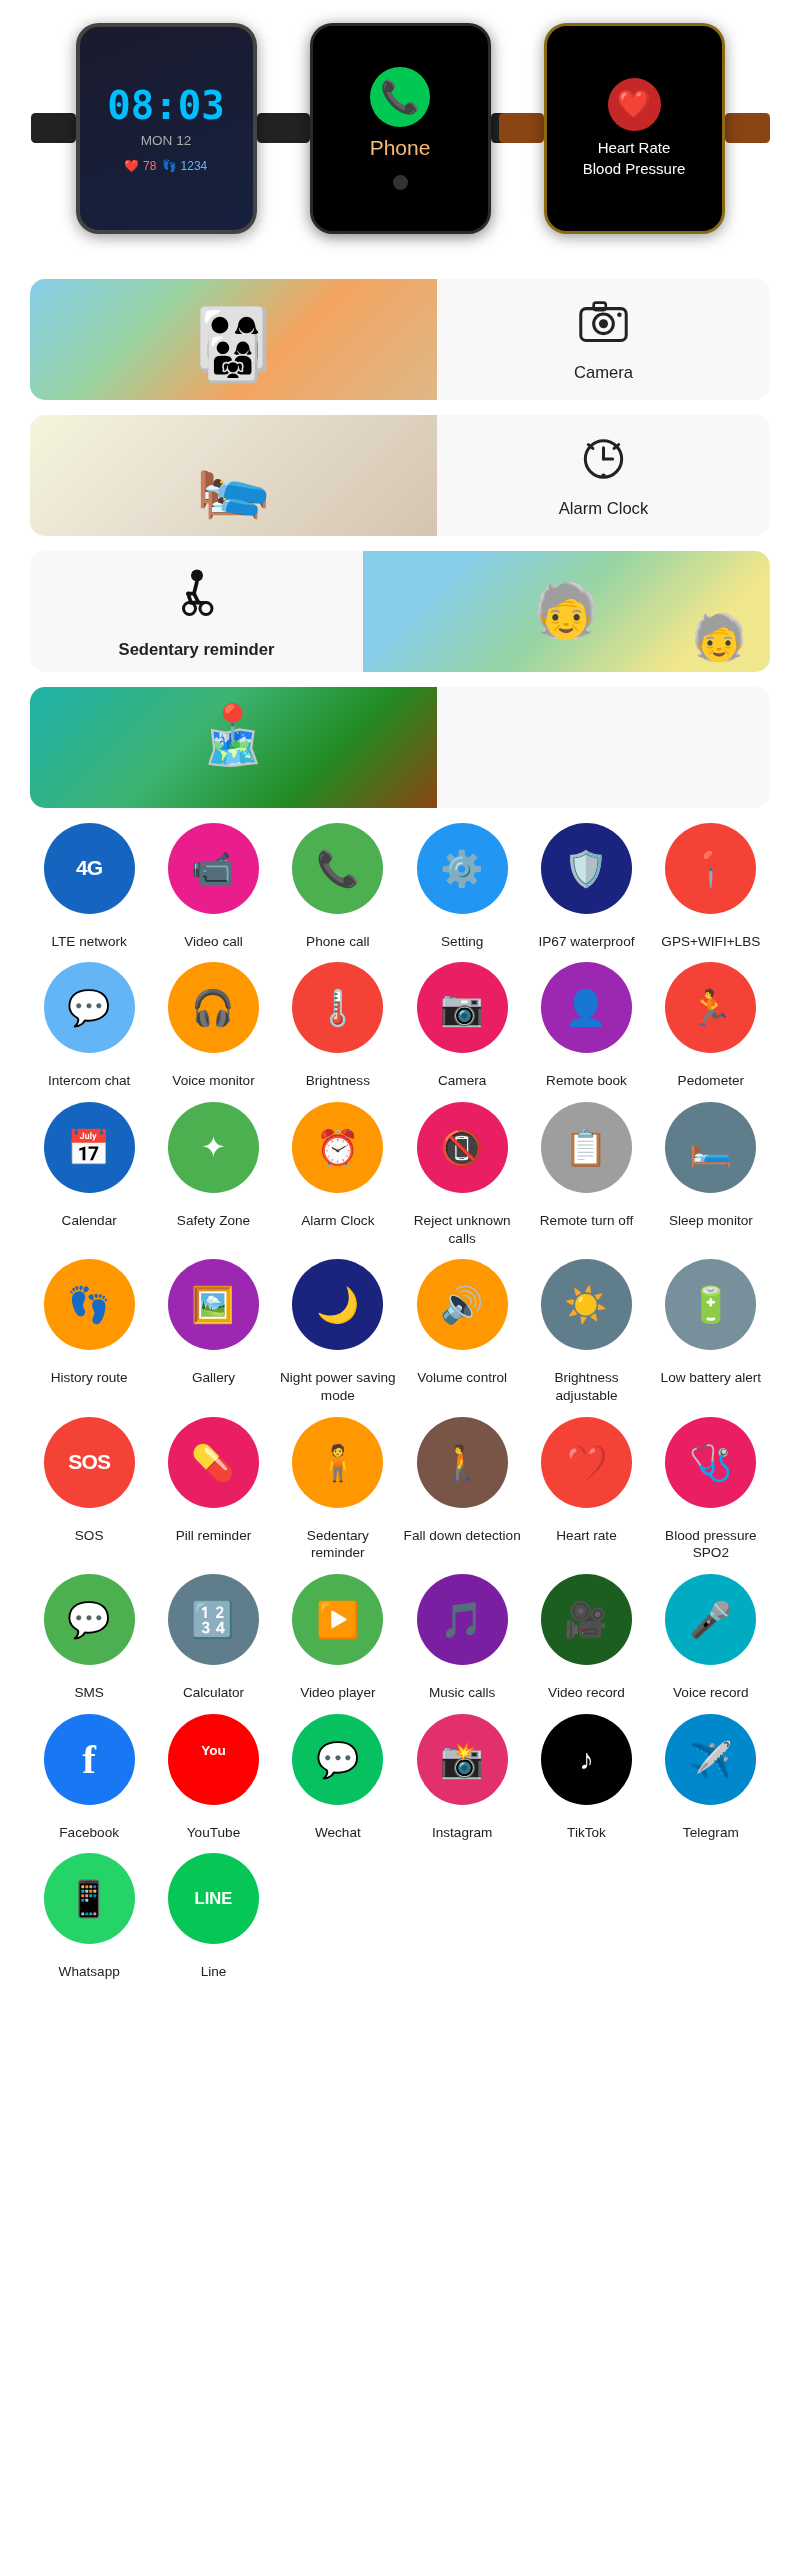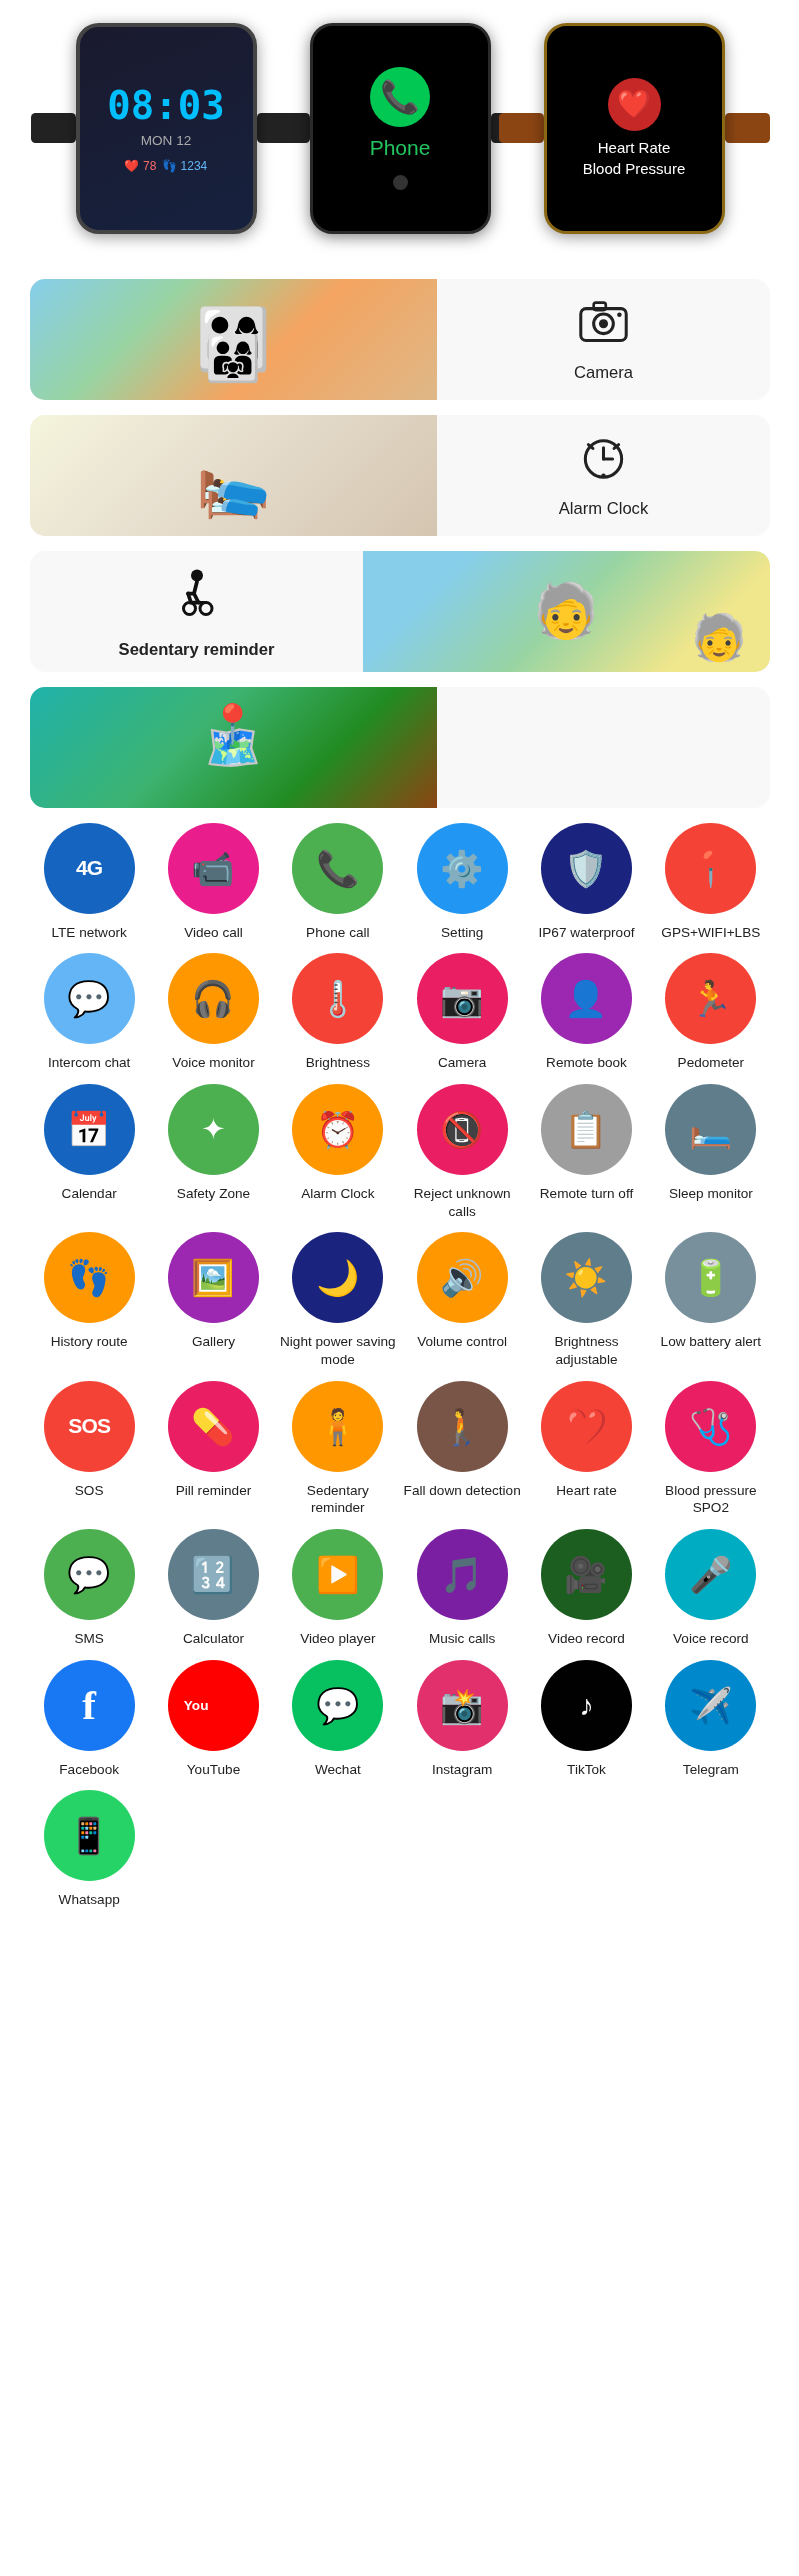--- a/index.html
+++ b/index.html
@@ -130,21 +130,21 @@
     .feature-grid {
       display: grid;
       grid-template-columns: repeat(6, 1fr);
       gap: 12px 6px;
     }
 
     .feature-item {
       display: flex;
       flex-direction: column;
       align-items: center;
-      gap: 10px;
+      gap: 19px;
     }
 
     .feature-icon-circle {
       width: 91px;
       height: 91px;
       border-radius: 50%;
       display: flex;
       align-items: center;
       justify-content: center;
       font-size: 38px;
@@ -192,21 +192,21 @@
       height: 60px;
       border-radius: 50%;
       background: #00c853;
       display: flex;
       align-items: center;
       justify-content: center;
       font-size: 30px;
     }
 
     .watch-phone-label {
-      color: #22c55e;
+      color: #fdba74;
       font-size: 21px;
       margin-top: 9px;
     }
 
     .watch-health-text {
       color: #fff;
       font-size: 15px;
       text-align: center;
       line-height: 1.4;
       margin-top: 6px;
@@ -607,21 +607,21 @@
         <div class="feature-item-label">Voice record</div>
       </div>
       <div class="feature-item">
         <div class="feature-icon-circle" style="background: rgb(24, 119, 242);">
           <span style="color:#fff;font-size:41px;font-weight:900;font-family:serif;">f</span>
         </div>
         <div class="feature-item-label">Facebook</div>
       </div>
       <div class="feature-item">
         <div class="feature-icon-circle" style="background: rgb(255, 0, 0);">
-          <span style="color:#fff;font-size:15px;font-weight:bold;display:flex;flex-direction:row;align-items:flex-end;gap:0;">
+          <span style="color:#fff;font-size:15px;font-weight:bold;display:flex;flex-direction:column;align-items:flex-end;gap:0;">
             <span style="background:#FF0000;padding:3px 6px;border-radius:4.5px;font-size:13.6px;">You</span>
             <span style="color:#FF0000;font-size:15px;font-weight:900;">Tube</span>
           </span>
         </div>
         <div class="feature-item-label">YouTube</div>
       </div>
       <div class="feature-item">
         <div class="feature-icon-circle" style="background: rgb(7, 193, 96);">
           <span style="font-size:35px;line-height:1;">💬</span>
         </div>
@@ -644,16 +644,22 @@
           <span style="font-size:35px;line-height:1;">✈️</span>
         </div>
         <div class="feature-item-label">Telegram</div>
       </div>
       <div class="feature-item">
         <div class="feature-icon-circle" style="background: rgb(37, 211, 102);">
           <span style="font-size:35px;line-height:1;">📱</span>
         </div>
         <div class="feature-item-label">Whatsapp</div>
       </div>
+      <div class="feature-item">
+        <div class="feature-icon-circle" style="background: rgb(6, 199, 85);">
+          <span style="color:#fff;font-size:16.6px;font-weight:900;">LINE</span>
+        </div>
+        <div class="feature-item-label">Line</div>
+      </div>
     </div>
 
 </div>
 
 
 </body></html>

